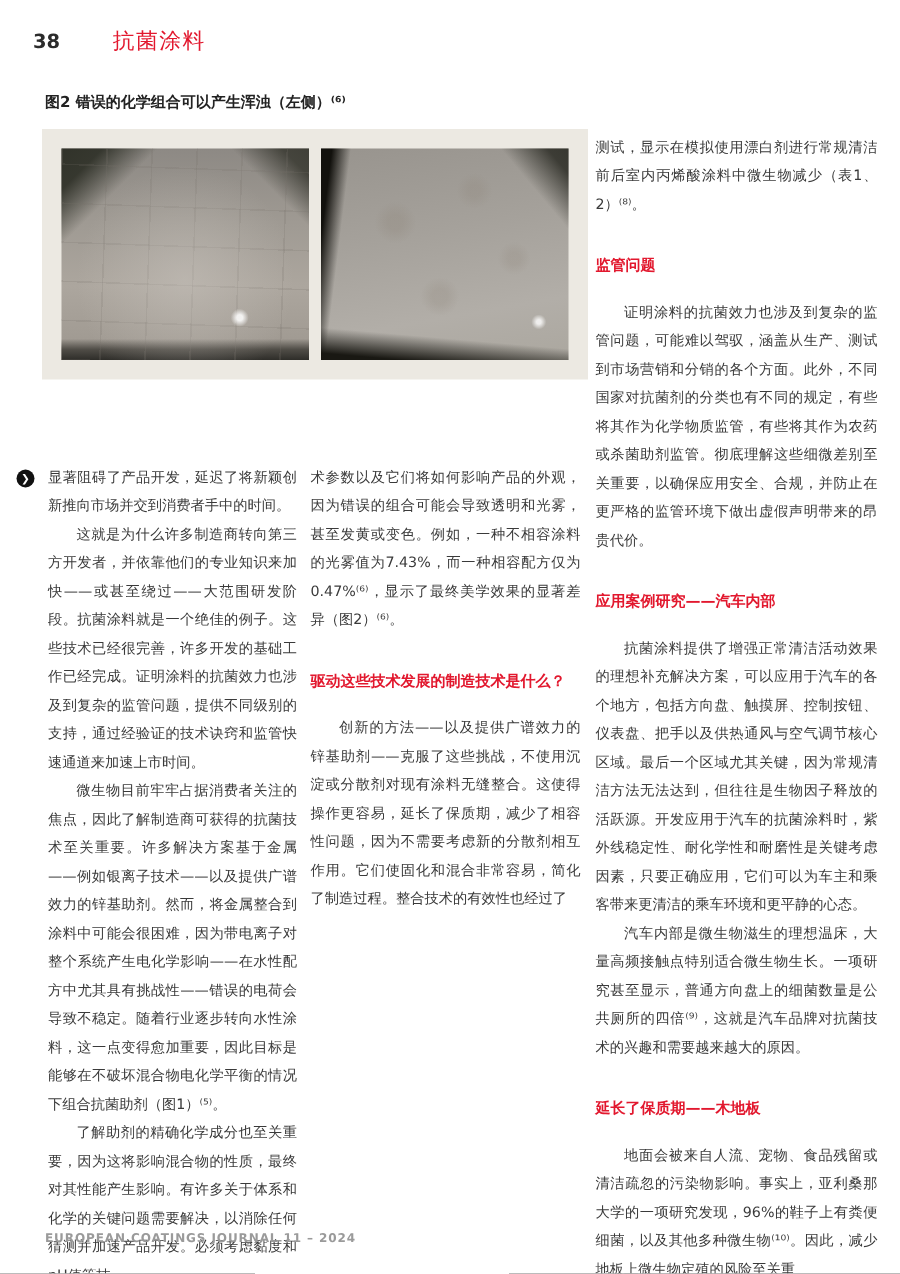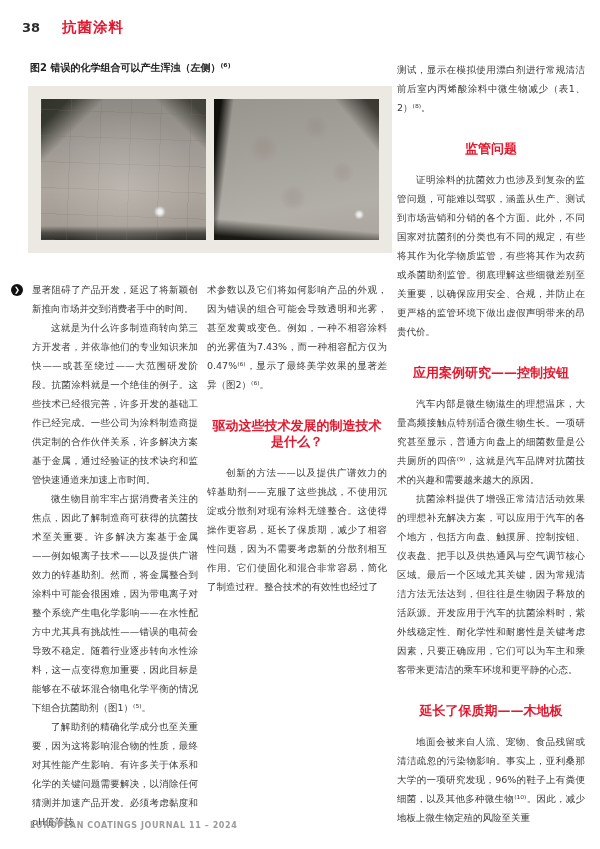--- a/index.html
+++ b/index.html
@@ -3,23 +3,23 @@
 <meta charset="utf-8">
 <style>
   html,body{margin:0;padding:0;background:#888;}
   .page{
     position:relative;width:600px;height:849px;margin:0 auto;
     background:#ffffff;overflow:hidden;
     font-family:"DejaVu Sans","Liberation Sans",sans-serif;
     color:#3a3a3a;
   }
   
-  .header{position:absolute;top:18px;left:22px;display:flex;align-items:baseline;gap:22px;}
+  .header{position:absolute;top:18px;left:22px;display:flex;align-items:baseline;gap:8px;}
   .page-num{font-size:13px;font-weight:600;color:#2b2b2b;}
-  .section-title{font-size:14.5px;font-weight:bold;color:var(--red);letter-spacing:1px;}
+  .section-title{font-size:14.5px;font-weight:normal;color:var(--red);letter-spacing:1px;margin-left:27px;}
   
   .fig-caption{position:absolute;left:30px;top:61px;font-size:10px;font-weight:bold;color:#222;}
   .figure-block{position:absolute;left:28px;top:86px;width:364px;height:167px;background:#ece9e2;}
   .photo{position:absolute;top:13px;width:165px;height:141px;}
   .photo-left{left:13px;
     background:
       radial-gradient(circle at 72% 80%, rgba(255,255,255,0.85) 0 2px, rgba(255,255,255,0) 6px),
       radial-gradient(ellipse at 50% 62%, rgba(205,200,194,0.45), rgba(205,200,194,0) 62%),
       repeating-linear-gradient(92deg, rgba(118,112,105,0.22) 0 1px, rgba(0,0,0,0) 1px 30px),
       repeating-linear-gradient(2deg, rgba(118,112,105,0.20) 0 1px, rgba(0,0,0,0) 1px 26px),
@@ -39,24 +39,24 @@
       linear-gradient(230deg, rgba(50,50,43,0.95) 0%, rgba(50,50,43,0.9) 5%, rgba(50,50,43,0) 16%),
       linear-gradient(185deg, rgba(0,0,0,0) 86%, #191813 97%),
       linear-gradient(170deg, #98948e 0%, #a5a19b 40%, #b2aea8 75%, #aba79f 100%);
   }
   
   .col{position:absolute;font-size:9.5px;line-height:19px;text-align:justify;}
   .col-1{left:32px;top:280px;width:166px;}
   .col-2{left:207px;top:280px;width:180px;}
   .col-3{left:397px;top:60px;width:188px;}
   .para{margin:0;text-indent:2em;}
-  .para.lead{text-indent:0;position:relative;}
+  .para.lead{text-indent:0;position:relative;margin-top:29px;}
   .red-heading{
-    color:var(--red);font-weight:bold;font-size:13px;line-height:16px;
-    margin:24px 0 13px 0;text-align:center;text-indent:0;
+    color:var(--red);font-weight:bold;font-size:10px;line-height:16px;
+    margin:24px 0 13px 0;text-align:left;text-indent:0;
   }
   .marker{
     position:absolute;left:-21px;top:3.5px;width:12px;height:12px;border-radius:50%;
     background:#111;color:#fff;font-size:7px;line-height:12px;text-align:center;
     font-weight:bold;
   }
   
   .footer{
     position:absolute;left:30px;top:821px;font-size:8px;color:#9a9a9a;
     letter-spacing:0.6px;
@@ -77,37 +77,37 @@
   <div class="fig-caption">图2 错误的化学组合可以产生浑浊（左侧）⁽⁶⁾</div>
   <div class="figure-block">
     <div class="photo photo-left"></div>
     <div class="photo photo-right"></div>
   </div>
 
   <div class="col col-1">
     <p class="para lead">
       <span class="marker">❯</span><span>显著阻碍了产品开发，延迟了将新颖创新推向市场并交到消费者手中的时间。</span>
     </p>
-    <p class="para">这就是为什么许多制造商转向第三方开发者，并依靠他们的专业知识来加快——或甚至绕过——大范围研发阶段。抗菌涂料就是一个绝佳的例子。这些技术已经很完善，许多开发的基础工作已经完成。一些公司为涂料制造商提供定制的合作伙伴关系，许多解决方案基于金属，通过经验证的技术诀窍和监管快速通道来加速上市时间。</p>
+    <p class="para">这就是为什么许多制造商转向第三方开发者，并依靠他们的专业知识来加快——或甚至绕过——大范围研发阶段。抗菌涂料就是一个绝佳的例子。这些技术已经很完善，许多开发的基础工作已经完成。证明涂料的抗菌效力也涉及到复杂的监管问题，提供不同级别的支持，通过经验证的技术诀窍和监管快速通道来加速上市时间。</p>
     <p class="para">微生物目前牢牢占据消费者关注的焦点，因此了解制造商可获得的抗菌技术至关重要。许多解决方案基于金属——例如银离子技术——以及提供广谱效力的锌基助剂。然而，将金属整合到涂料中可能会很困难，因为带电离子对整个系统产生电化学影响——在水性配方中尤其具有挑战性——错误的电荷会导致不稳定。随着行业逐步转向水性涂料，这一点变得愈加重要，因此目标是能够在不破坏混合物电化学平衡的情况下组合抗菌助剂（图1）⁽⁵⁾。</p>
     <p class="para">了解助剂的精确化学成分也至关重要，因为这将影响混合物的性质，最终对其性能产生影响。有许多关于体系和化学的关键问题需要解决，以消除任何猜测并加速产品开发。必须考虑黏度和pH值等技</p>
   </div>
 
   <div class="col col-2">
     <p class="para lead">术参数以及它们将如何影响产品的外观，因为错误的组合可能会导致透明和光雾，甚至发黄或变色。例如，一种不相容涂料的光雾值为7.43%，而一种相容配方仅为0.47%⁽⁶⁾，显示了最终美学效果的显著差异（图2）⁽⁶⁾。</p>
     <h3 class="red-heading">驱动这些技术发展的制造技术是什么？</h3>
     <p class="para">创新的方法——以及提供广谱效力的锌基助剂——克服了这些挑战，不使用沉淀或分散剂对现有涂料无缝整合。这使得操作更容易，延长了保质期，减少了相容性问题，因为不需要考虑新的分散剂相互作用。它们使固化和混合非常容易，简化了制造过程。整合技术的有效性也经过了</p>
   </div>
 
   <div class="col col-3">
     <p class="para lead">测试，显示在模拟使用漂白剂进行常规清洁前后室内丙烯酸涂料中微生物减少（表1、2）⁽⁸⁾。</p>
     <h3 class="red-heading">监管问题</h3>
     <p class="para">证明涂料的抗菌效力也涉及到复杂的监管问题，可能难以驾驭，涵盖从生产、测试到市场营销和分销的各个方面。此外，不同国家对抗菌剂的分类也有不同的规定，有些将其作为化学物质监管，有些将其作为农药或杀菌助剂监管。彻底理解这些细微差别至关重要，以确保应用安全、合规，并防止在更严格的监管环境下做出虚假声明带来的昂贵代价。</p>
-    <h3 class="red-heading">应用案例研究——控制按钮</h3>
+    <h3 class="red-heading">应用案例研究——汽车内部</h3>
+    <p class="para">抗菌涂料提供了增强正常清洁活动效果的理想补充解决方案，可以应用于汽车的各个地方，包括方向盘、触摸屏、控制按钮、仪表盘、把手以及供热通风与空气调节核心区域。最后一个区域尤其关键，因为常规清洁方法无法达到，但往往是生物因子释放的活跃源。开发应用于汽车的抗菌涂料时，紫外线稳定性、耐化学性和耐磨性是关键考虑因素，只要正确应用，它们可以为车主和乘客带来更清洁的乘车环境和更平静的心态。</p>
     <p class="para">汽车内部是微生物滋生的理想温床，大量高频接触点特别适合微生物生长。一项研究甚至显示，普通方向盘上的细菌数量是公共厕所的四倍⁽⁹⁾，这就是汽车品牌对抗菌技术的兴趣和需要越来越大的原因。</p>
-    <p class="para">抗菌涂料提供了增强正常清洁活动效果的理想补充解决方案，可以应用于汽车的各个地方，包括方向盘、触摸屏、控制按钮、仪表盘、把手以及供热通风与空气调节核心区域。最后一个区域尤其关键，因为常规清洁方法无法达到，但往往是生物因子释放的活跃源。开发应用于汽车的抗菌涂料时，紫外线稳定性、耐化学性和耐磨性是关键考虑因素，只要正确应用，它们可以为车主和乘客带来更清洁的乘车环境和更平静的心态。</p>
     <h3 class="red-heading">延长了保质期——木地板</h3>
     <p class="para">地面会被来自人流、宠物、食品残留或清洁疏忽的污染物影响。事实上，亚利桑那大学的一项研究发现，96%的鞋子上有粪便细菌，以及其他多种微生物⁽¹⁰⁾。因此，减少地板上微生物定殖的风险至关重</p>
   </div>
 
   <div class="footer">EUROPEAN COATINGS JOURNAL 11 – 2024</div>
 
 </div>
 
 </body></html>

